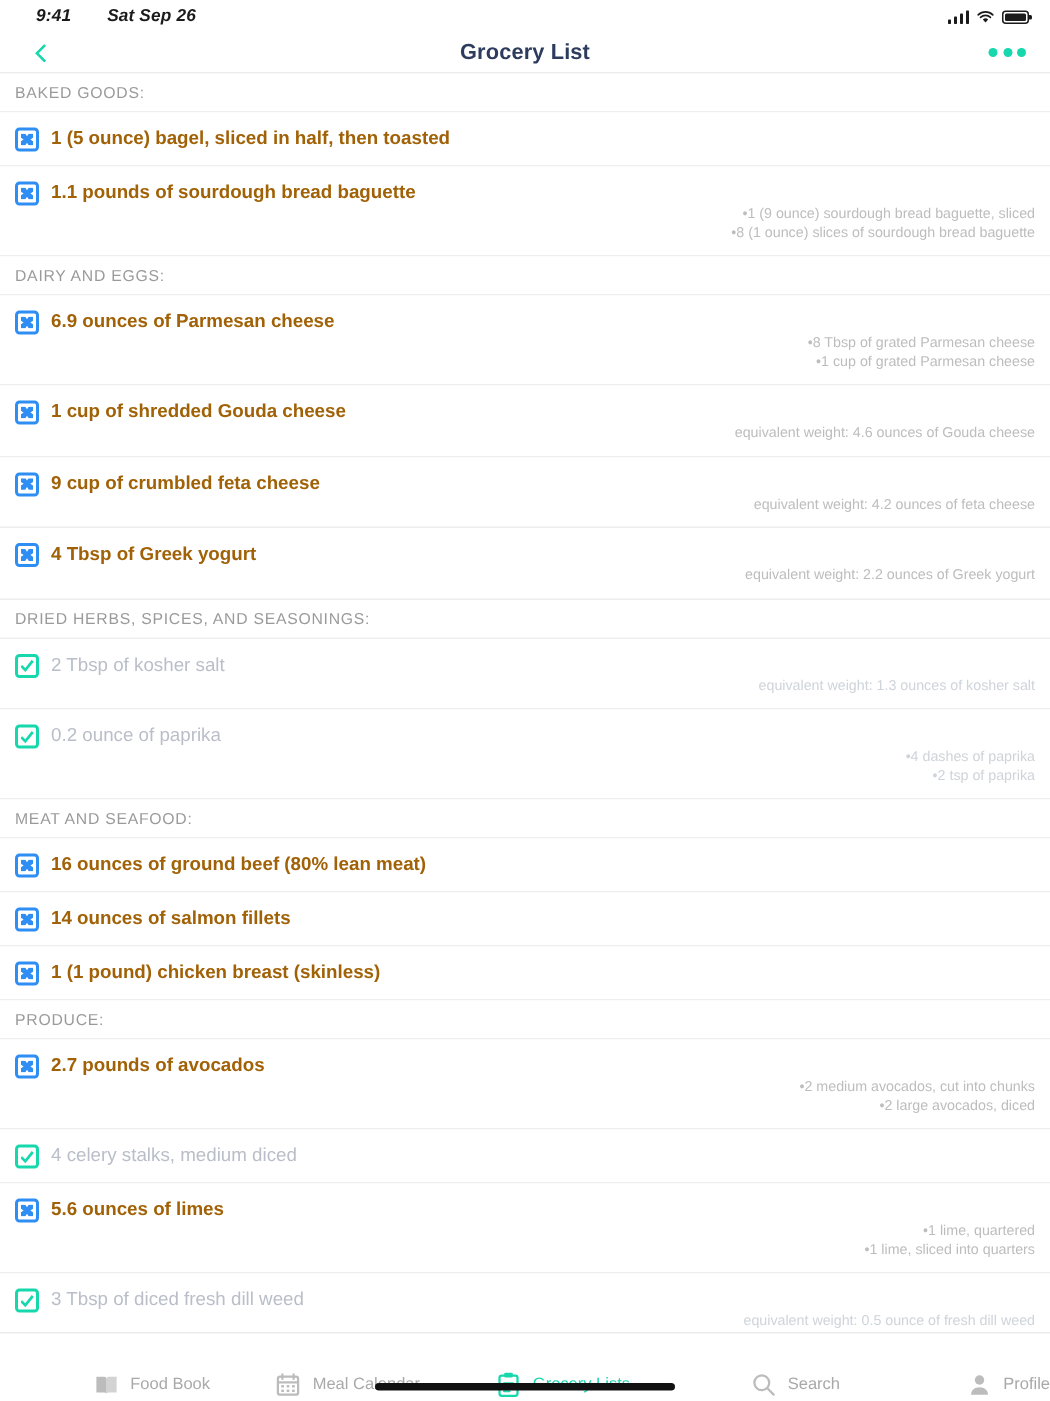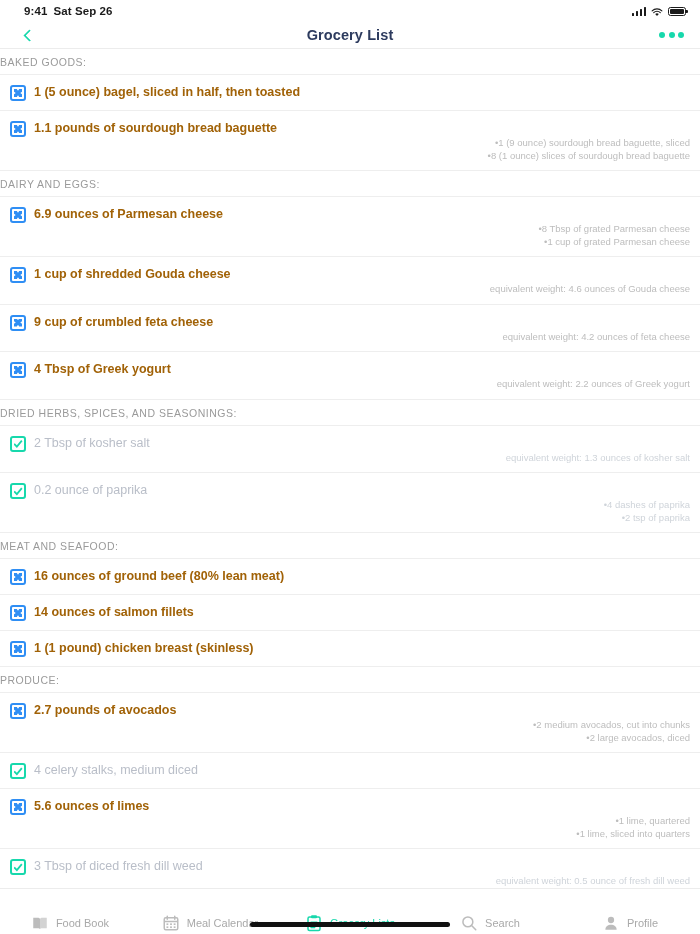--- a/index.html
+++ b/index.html
@@ -12,21 +12,21 @@
   #app { width: 700px; height: 934px; position: relative; display: flex; flex-direction: column; background:#fff; }
 
   
   .statusbar {
     height: 22px; flex: 0 0 22px;
     display: flex; align-items: center;
     padding: 0 14px 0 24px;
     font-size: 11.5px; font-weight: bold; color: #1b1b1b;
     letter-spacing: .1px;
   }
-  .sb-left { display:flex; align-items:center; gap:6px; }
+  .sb-left { display:flex; align-items:center; gap:24px;font-style:italic; }
   .sb-spacer { flex:1; }
   .sb-right { display:flex; align-items:center; gap:5px; }
   .bars { display:flex; align-items:flex-end; gap:1.5px; height:9px; }
   .bars i { display:block; width:2.5px; background:#1b1b1b; border-radius:.5px; }
   .bars i:nth-child(1){height:3px;} .bars i:nth-child(2){height:5px;}
   .bars i:nth-child(3){height:7px;} .bars i:nth-child(4){height:9px;}
   .wifi { width:12px; height:9px; position:relative; }
   .batt { width:18px; height:9px; border:1.3px solid #1b1b1b; border-radius:2.5px; position:relative; padding:1px; }
   .batt::after{ content:""; position:absolute; right:-3px; top:2.6px; width:1.6px; height:3.4px; background:#1b1b1b; border-radius:0 1px 1px 0;}
   .batt span{ display:block; height:100%; background:#1b1b1b; border-radius:1px; }
@@ -47,21 +47,21 @@
   }
   .dots { margin-left:auto; display:flex; gap:3.5px; align-items:center; cursor:pointer; z-index:2;}
   .dots i { width:6px; height:6px; border-radius:50%; background:#17D8AC; display:block; }
 
   
   .list {
     flex:1 1 auto; overflow:hidden; position:relative;
     border-top:1px solid #ececec;
   }
   .section-header {
-    padding: 7px 0 6px 0;
+    padding: 7px 0 6px 10px;
     font-size:10.5px; color:#9a9a9a; letter-spacing:.5px;
     border-bottom:1px solid #eeeeee; background:#fff;
   }
   .row {
     display:flex; align-items:flex-start;
     padding: 9px 10px 9px 10px;
     border-bottom:1px solid #eeeeee;
     background:#fff; min-height:36px;
   }
   .cb { flex:0 0 16px; width:16px; height:16px; margin-top:1px; margin-right:8px; cursor:pointer;
@@ -81,21 +81,21 @@
   .row.done .row-title { font-weight:normal; color:#b9bec8; }
   .sub { font-size:9.5px; color:#bdbdbd; line-height:11.5px; margin-top:1px;text-align:right; }
   .row.done .sub { color:#cfd4da; }
 
   
   .tabbar {
     flex:0 0 46px; height:46px;
     display:flex; align-items:center;
     border-top:1px solid #ececec; background:#fff;
   }
-  .tab { flex:1 1 0; display:flex; align-items:center; justify-content:center; gap:7px; cursor:pointer;margin-top:23px; }
+  .tab { flex:1 1 0; display:flex; align-items:center; justify-content:flex-end; gap:7px; cursor:pointer;margin-top:23px; }
   .tab .tlabel { font-size:11px; color:#a9a9a9; }
   .tab.active .tlabel { color:#17D8AC; }
   .ticon { width:18px; height:18px; display:block; }
   .home-ind { position:absolute; bottom:7px; left:50%; transform:translateX(-50%);
               width:200px; height:5px; border-radius:3px; background:#111; }
 </style>
 </head>
 <body>
 
 <div id="app">

